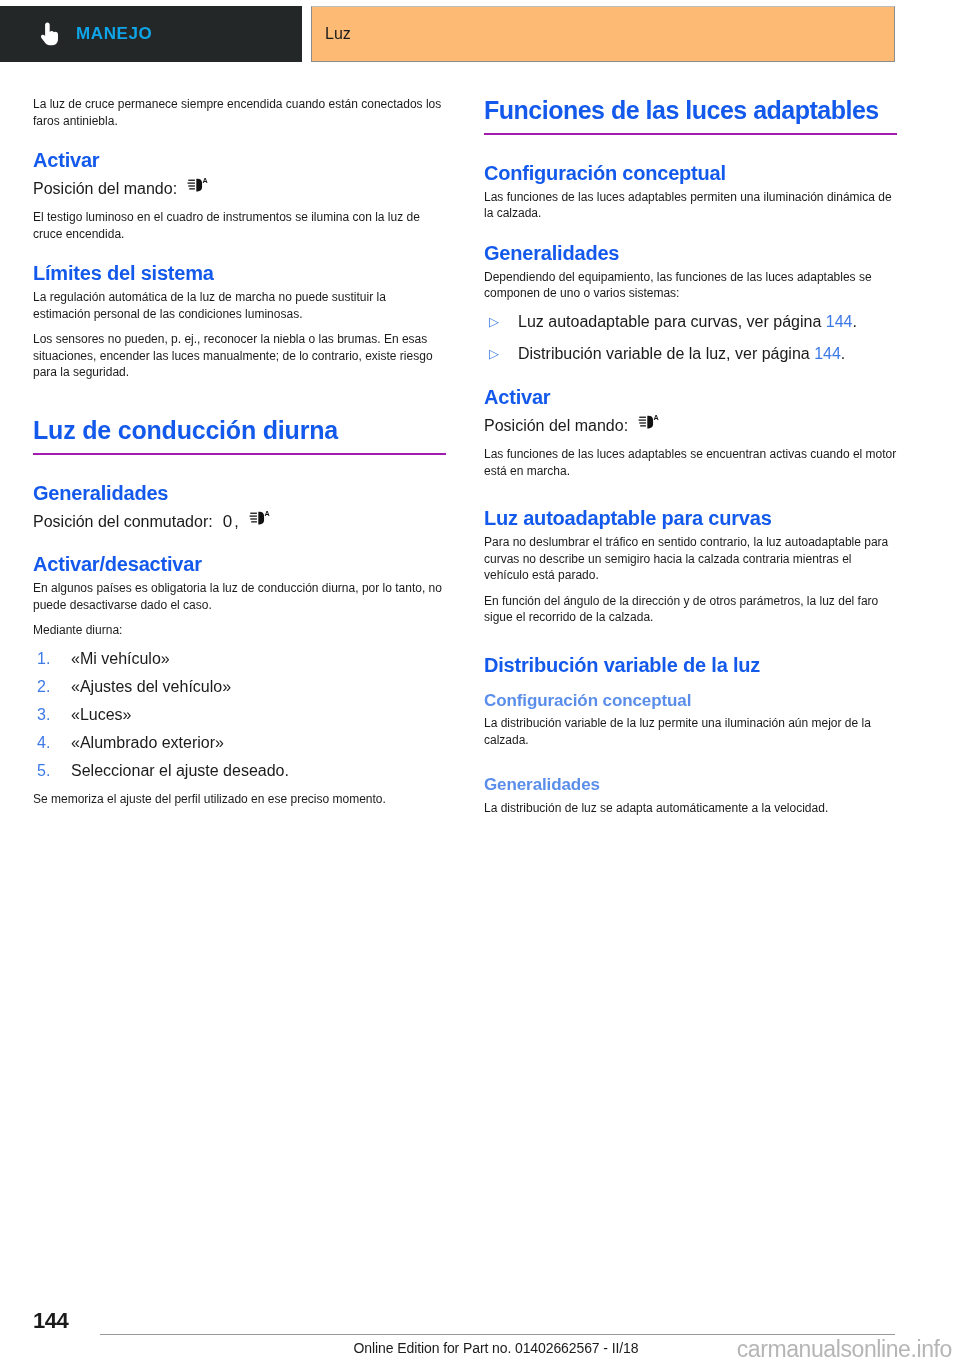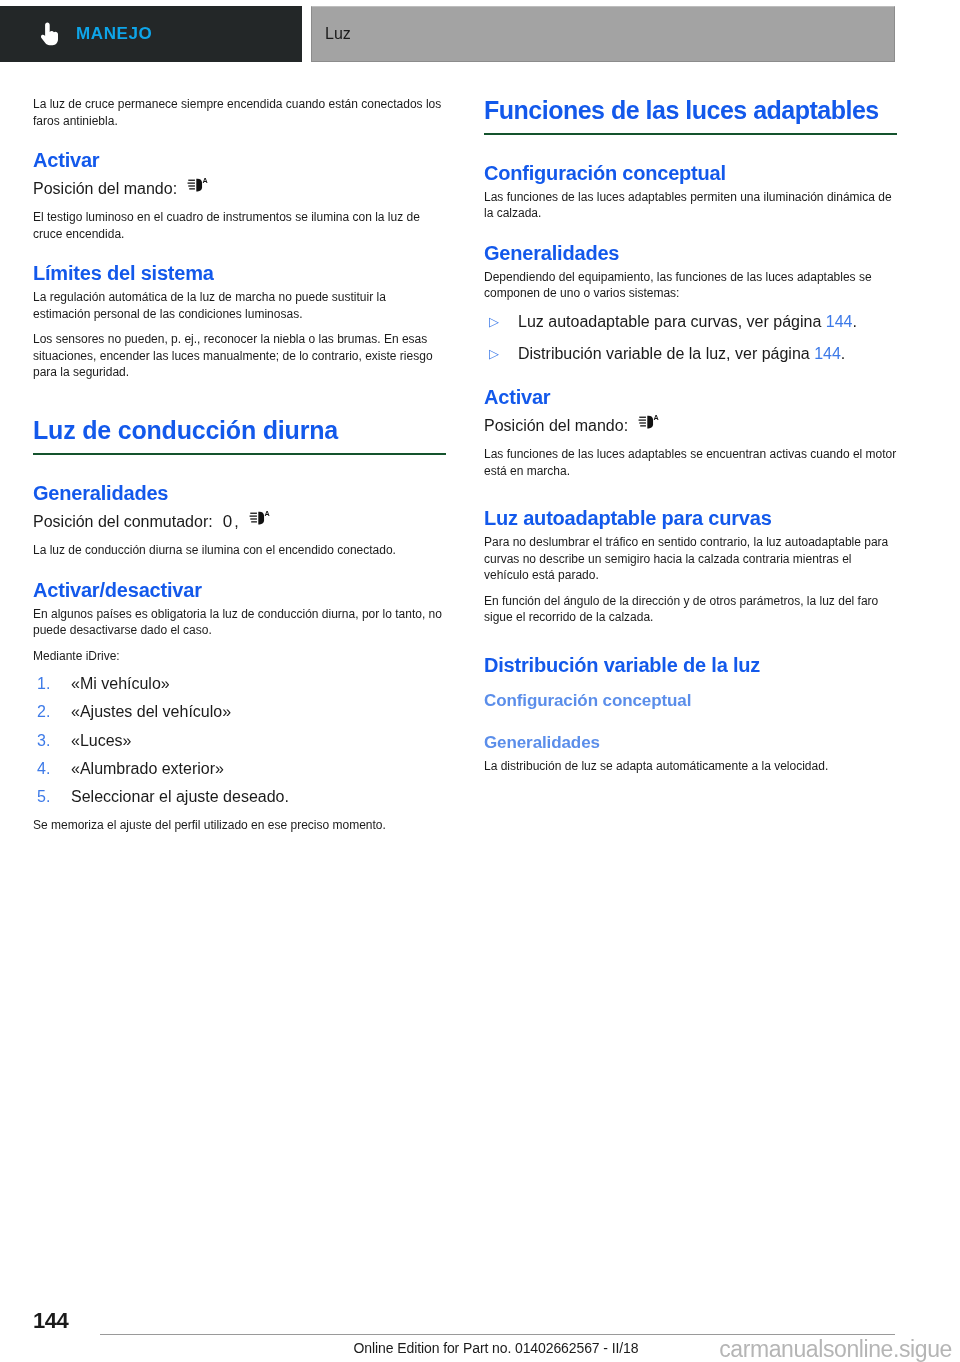--- a/index.html
+++ b/index.html
@@ -51,21 +51,21 @@
     letter-spacing: 0.6px;
     font-family: "Liberation Sans", sans-serif;
   }
 
   .header-topic {
     flex: 1;
     margin-left: 9px;
     margin-right: 65px;
     border: 1px solid #8c8c8c;
     border-top: 1px solid #bdbdbd;
-    background: #a3a3a3;
+    background: #fdba74;
     display: flex;
     align-items: center;
     padding-left: 13px;
   }
 
   .header-topic-label {
     font-size: 16px;
     color: #1b1b1b;
   }
 
@@ -85,21 +85,21 @@
   .col-right { left: 484px; }
 
   
   h1.title {
     font-size: 25px;
     font-weight: bold;
     color: #1359eb;
     line-height: 1.19;
     letter-spacing: -0.2px;
     padding-bottom: 7px;
-    border-bottom: 2px solid #14532d;
+    border-bottom: 2px solid #a21caf;
     margin-bottom: 26px;
   }
   h1.title.tight { letter-spacing: -0.5px; }
 
   h2.sec {
     font-size: 20px;
     font-weight: bold;
     color: #1359eb;
     line-height: 1.2;
     margin-bottom: 4px;
@@ -285,27 +285,26 @@
         <span class="gap"></span>
         <svg class="glyph-lamp" viewBox="0 0 24 20">
           <path fill="#111111" d="M11.5 3.0c3.0 0 5.0 1.7 5.0 4.6v5.0c0 2.9-2.0 4.6-5.0 4.6h-1.4V3.0z"></path>
           <rect x="1.2" y="4.0" width="7.4" height="1.4" fill="#111111"></rect>
           <rect x="0.4" y="7.2" width="8.2" height="1.4" fill="#111111"></rect>
           <rect x="1.2" y="10.4" width="7.4" height="1.4" fill="#111111"></rect>
           <rect x="2.2" y="13.6" width="6.4" height="1.4" fill="#111111"></rect>
           <text x="17.0" y="8.2" font-size="8" font-weight="bold" font-family="Liberation Sans, sans-serif" fill="#111111">A</text>
         </svg>
       </div>
-      <p class="body">La luz de conducción diurna se ilumina con el encendido conectado.</p>
 
       <div class="sp-sm"></div>
 
       <h2 class="sec">Activar/desactivar</h2>
       <p class="body">En algunos países es obligatoria la luz de conducción diurna, por lo tanto, no puede desactivarse dado el caso.</p>
-      <p class="body">Mediante iDrive:</p>
+      <p class="body">Mediante diurna:</p>
 
       <ol class="numlist">
         <li>
           <span class="num">1.</span>
           <span>«Mi vehículo»</span>
         </li>
         <li>
           <span class="num">2.</span>
           <span>«Ajustes del vehículo»</span>
         </li>
@@ -373,30 +372,31 @@
       <p class="body">Para no deslumbrar el tráfico en sentido contrario, la luz autoadaptable para curvas no describe un semigiro hacia la calzada contraria mientras el vehículo está parado.</p>
       <p class="body">En función del ángulo de la dirección y de otros parámetros, la luz del faro sigue el recorrido de la calzada.</p>
 
       <div class="sp-md"></div>
 
       <h2 class="sec">Distribución variable de la luz</h2>
 
       <div class="sp-sm"></div>
 
       <h3 class="sub">Configuración conceptual</h3>
+      <p class="body">La distribución variable de la luz permite una iluminación aún mejor de la calzada.</p>
 
       <div class="sp-md"></div>
 
       <h3 class="sub">Generalidades</h3>
       <p class="body">La distribución de luz se adapta automáticamente a la velocidad.</p>
 
     </div>
 
   </div>
 
   <div class="footer">
     <div class="folio">144</div>
     <div class="footer-rule"></div>
     <div class="footer-note">Online Edition for Part no. 01402662567 - II/18</div>
-    <div class="watermark">carmanualsonline.sigue</div>
+    <div class="watermark">carmanualsonline.info</div>
   </div>
 
 </div>
 
 </body></html>

